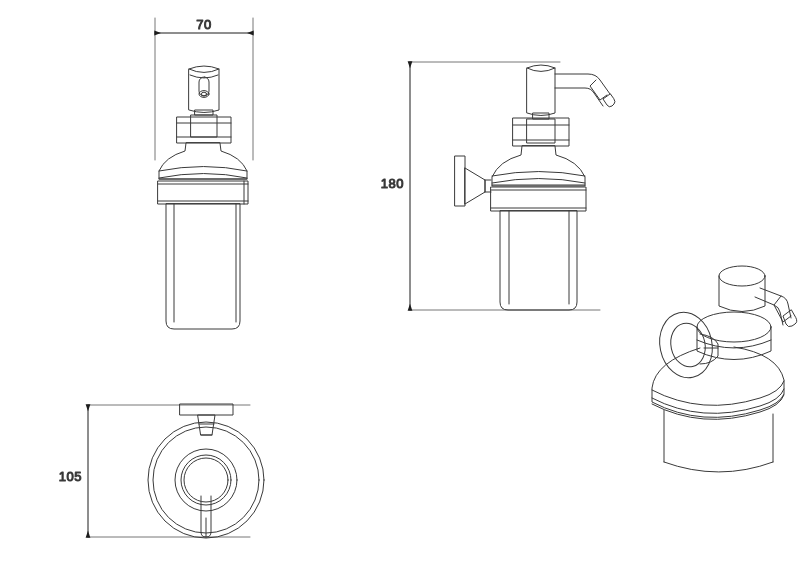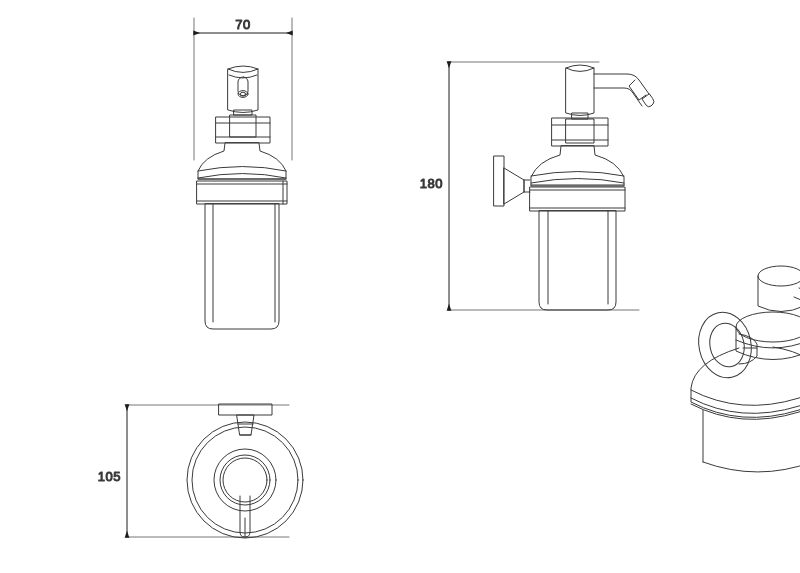--- a/index.html
+++ b/index.html
@@ -13,21 +13,20 @@
     font-family: "Liberation Sans", sans-serif;
     overflow: hidden;
     position: relative;
   }
   #drawing-root {
     position: absolute;
     left: 0;
     top: 0;
     width: 724px;
     height: 573px;
-    margin-left: 39px;
   }
   svg.sheet {
     display: block;
     width: 800px;
     height: 573px;
     background: #ffffff;
   }
   .dim-text {
     font-family: "Liberation Sans", sans-serif;
     font-size: 13px;

